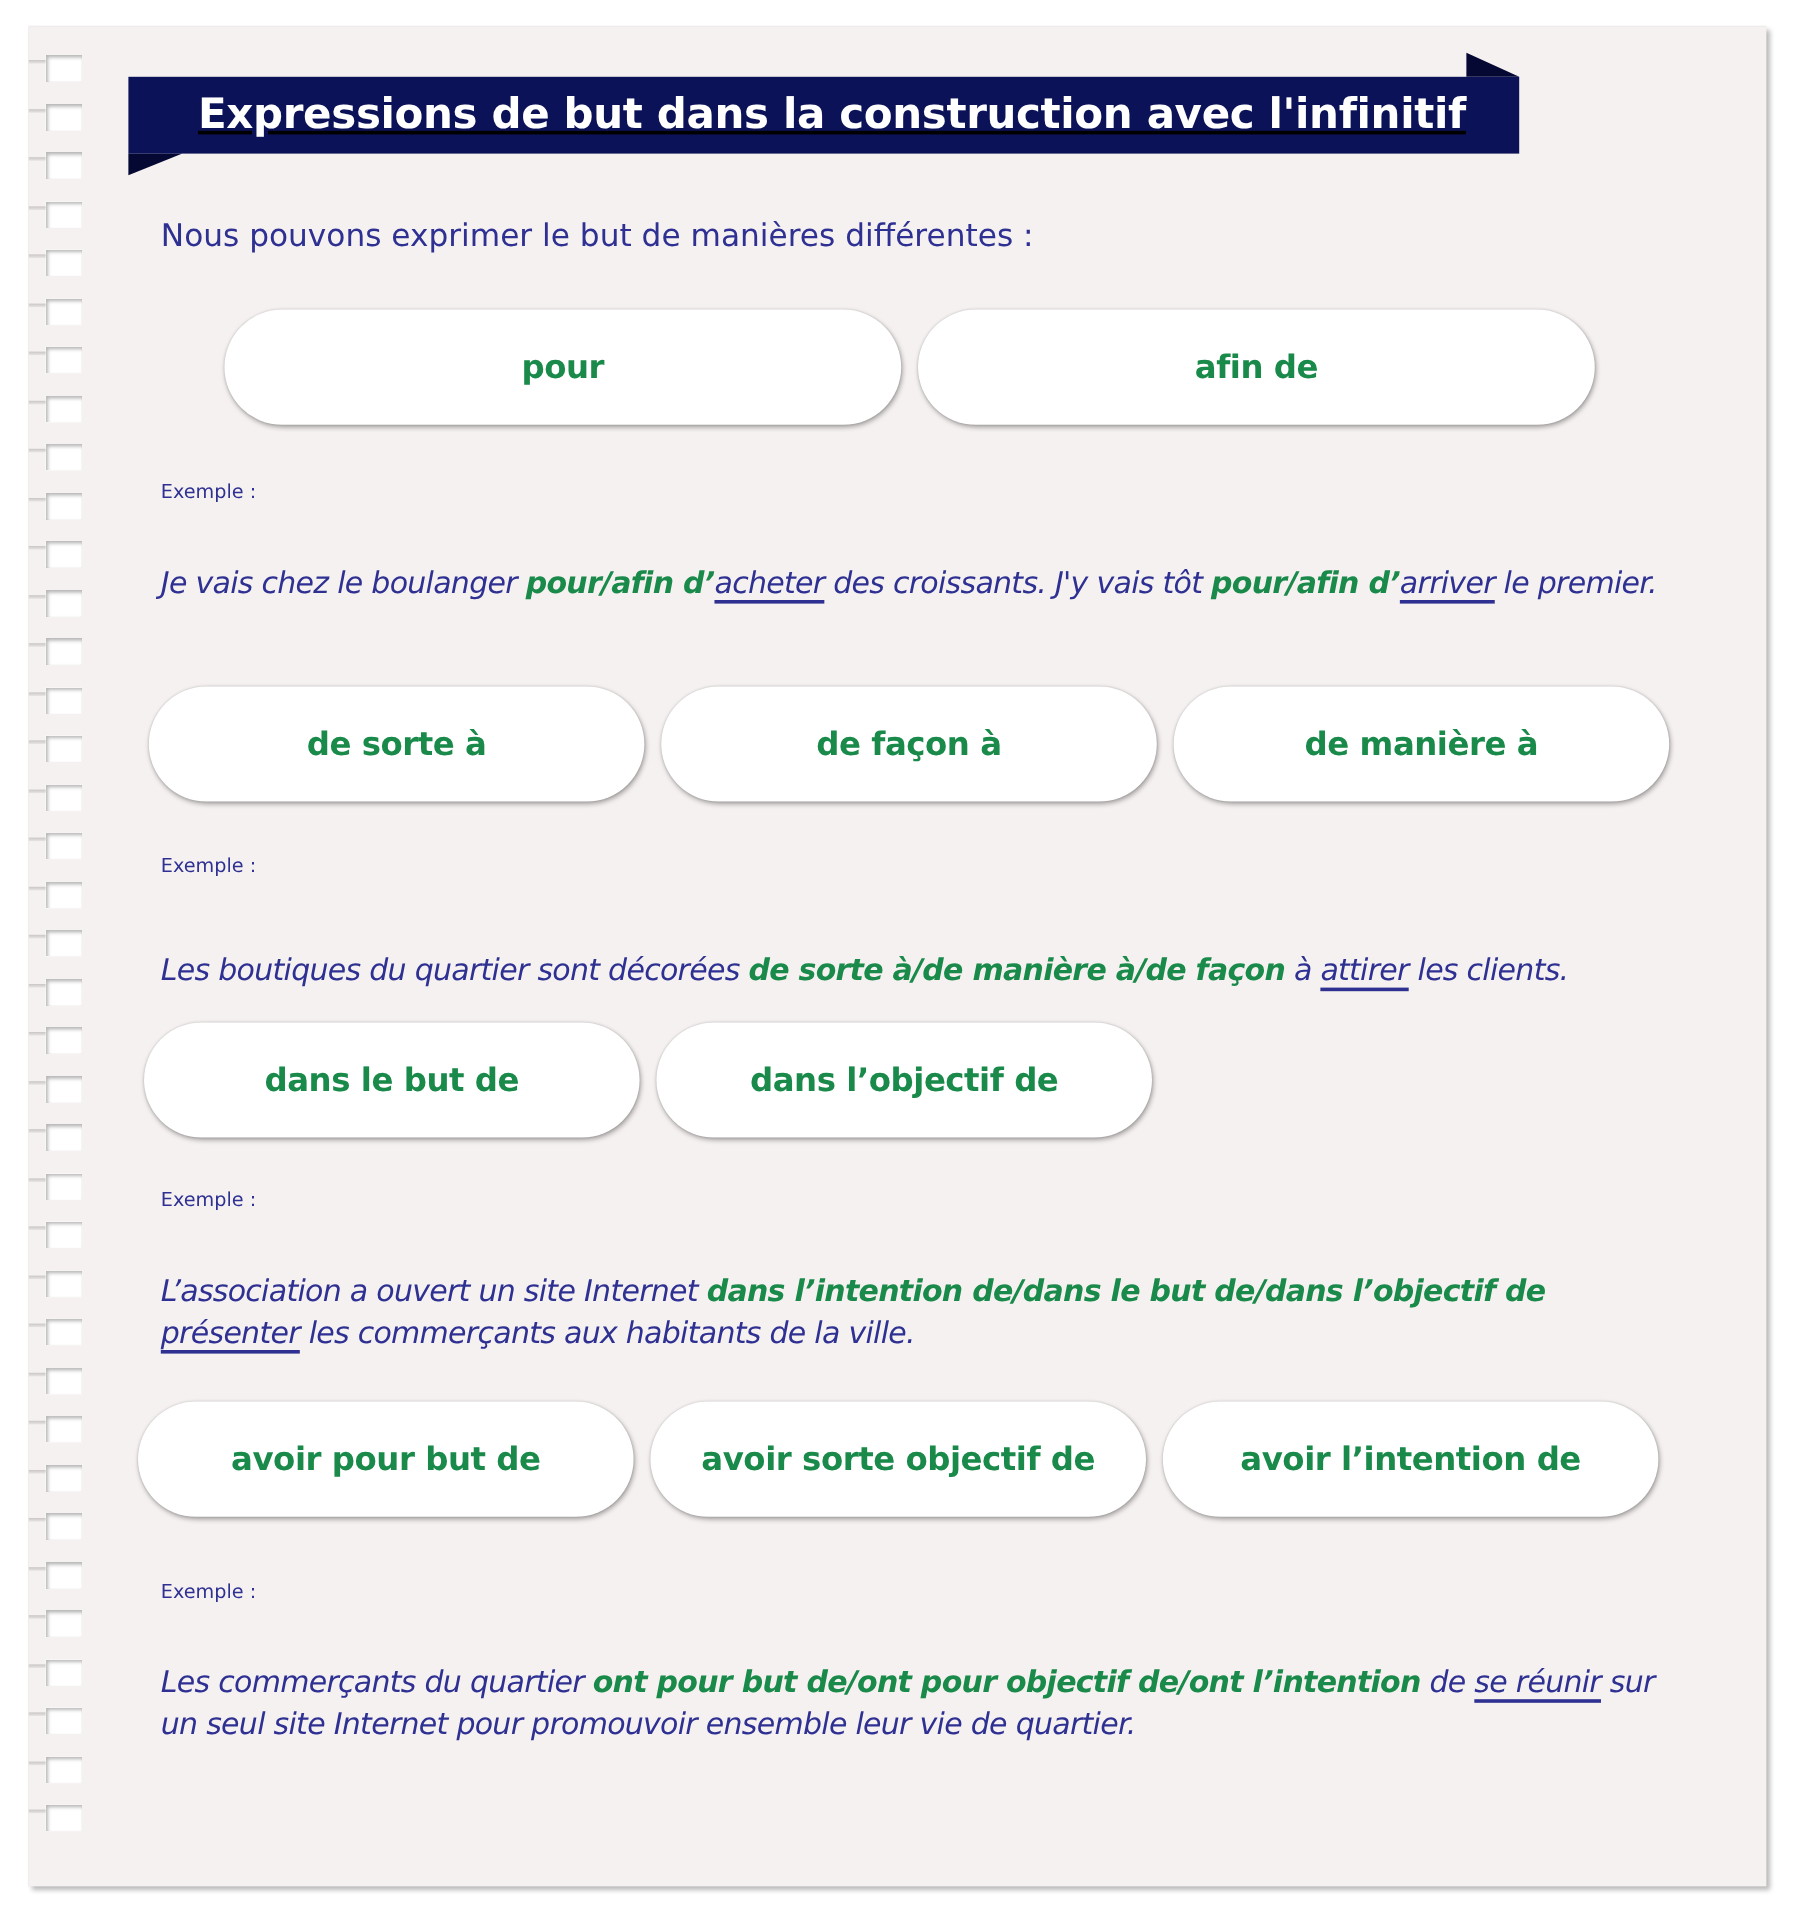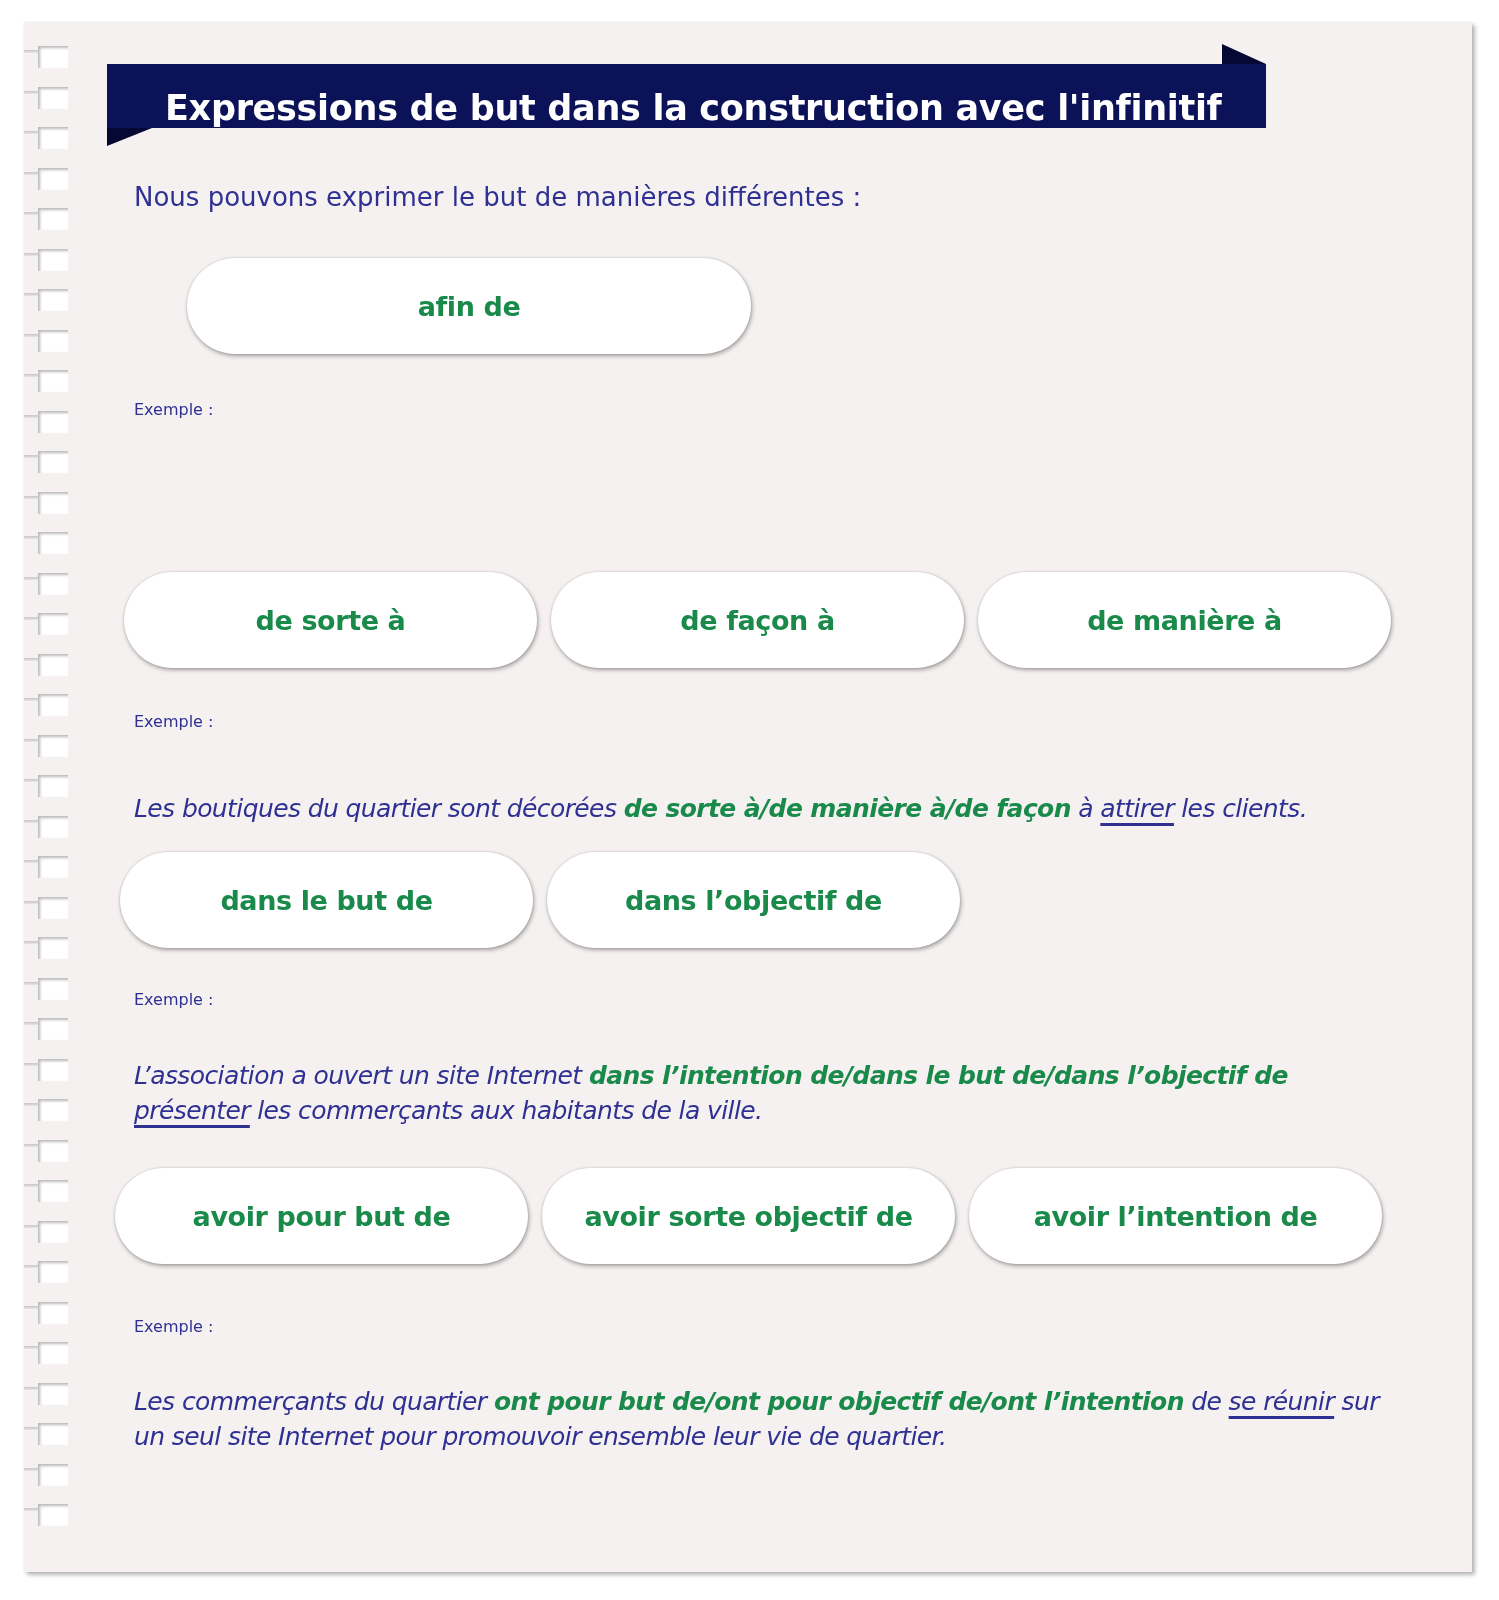--- a/index.html
+++ b/index.html
@@ -49,23 +49,24 @@
     }
     
     .banner {
       position: absolute;
       left: 83px;
       top: 42px;
       width: 1159px;
       height: 64px;
       background: #0c1257;
       display: flex;
-      align-items: flex-end;
+      align-items: center;
       padding-left: 58px;
       box-sizing: border-box;
+      text-decoration: underline;
     }
     .banner-title {
       color: #ffffff;
       font-family: "DejaVu Sans", sans-serif;
       font-weight: bold;
       font-size: 35px;
       letter-spacing: -0.3px;
       white-space: nowrap;
     }
     .fold-left {
@@ -185,23 +186,25 @@
 
   <div class="fold-left"></div>
   <div class="fold-right"></div>
   <div class="banner">
     <span class="banner-title">Expressions de but dans la construction avec l'infinitif</span>
   </div>
 
   <div class="text intro">Nous pouvons exprimer le but de manières différentes :</div>
 
   <div class="pill-row" style="left:163px; top:236px;">
+    <div class="pill" style="width:564px;">pour</div>
     <div class="pill" style="width:564px;text-align:right;">afin de</div>
   </div>
   <div class="text exemple-label" style="top:378px;">Exemple :</div>
+  <div class="text example" style="top:446px;"><span>Je vais chez le boulanger </span><span class="green">pour/afin d’</span><span class="u">acheter</span><span> des croissants. J'y vais tôt </span><span class="green">pour/afin d’</span><span class="u">arriver</span><span> le premier.</span></div>
 
   <div class="pill-row" style="left:100px; top:550px;">
     <div class="pill" style="width:413px;">de sorte à</div>
     <div class="pill" style="width:413px;">de façon à</div>
     <div class="pill" style="width:413px;">de manière à</div>
   </div>
   <div class="text exemple-label" style="top:690px;">Exemple :</div>
   <div class="text example" style="top:769px;"><span>Les boutiques du quartier sont décorées </span><span class="green">de sorte à/de manière à/de façon</span><span> à </span><span class="u">attirer</span><span> les clients.</span></div>
 
   <div class="pill-row" style="left:96px; top:830px;">

